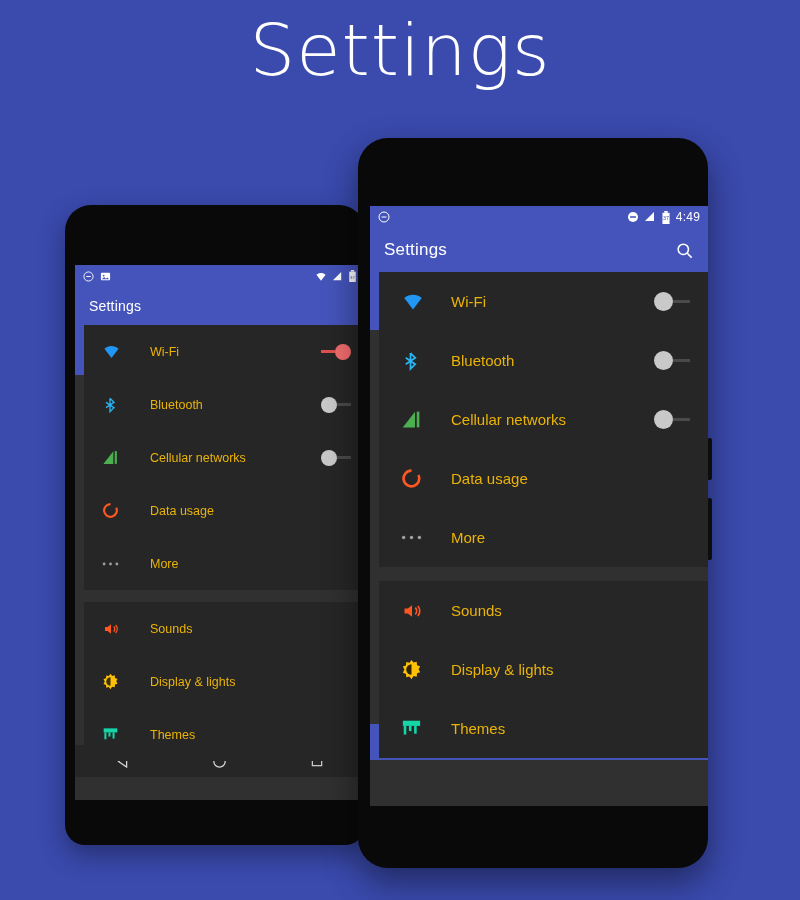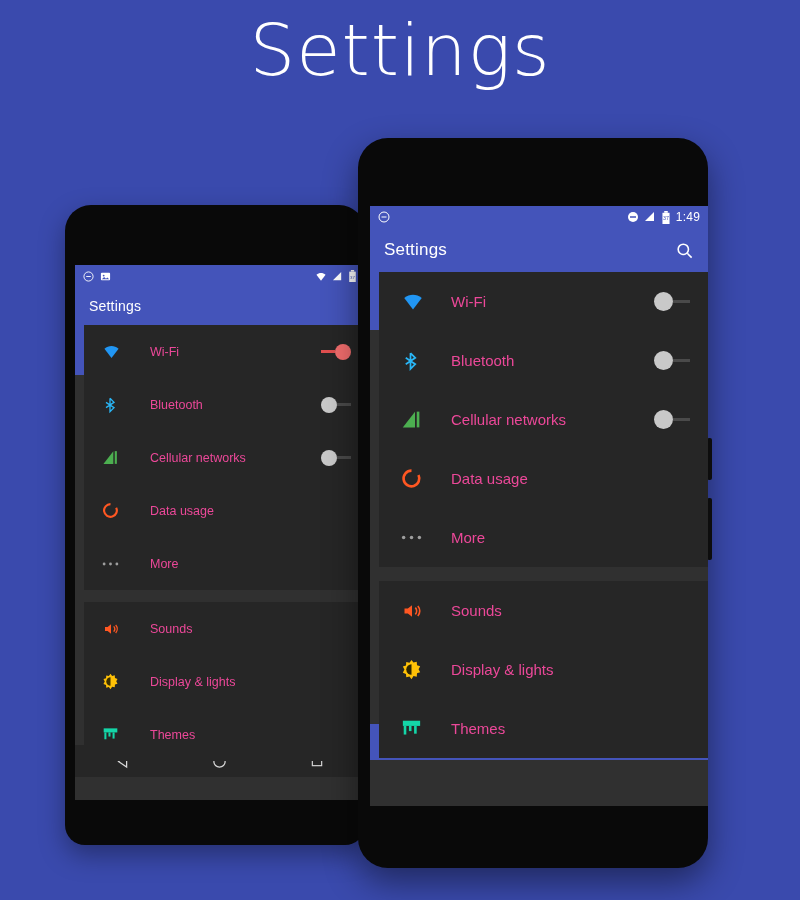--- a/index.html
+++ b/index.html
@@ -70,21 +70,21 @@
 
   .card{background:#262626;margin-left:9px;position:relative;}
   .front .card{margin-bottom:14px;}
   .back .card{margin-bottom:12px;}
 
   .row{display:flex;align-items:center;box-sizing:border-box;}
   .front .row{height:59px;padding:0 18px 0 22px;}
   .back .row{height:53px;padding:0 14px 0 18px;}
 
   .row .icon{width:34px;display:flex;justify-content:flex-start;align-items:center;}
-  .row .label{color:#ec4899;flex:1;}
+  .row .label{color:#eab308;flex:1;}
   .front .row .label{font-size:15px;padding-left:16px;}
   .back .row .label{font-size:12.5px;padding-left:14px;}
 
   
   .toggle{display:flex;align-items:center;}
   .knob{border-radius:50%;background:#c9c9c9;}
   .front .knob{width:19px;height:19px;}
   .back .knob{width:16px;height:16px;}
   .track{background:#4a4a4a;height:3px;}
   .front .track{width:17px;}
@@ -290,21 +290,21 @@
                 <path d="M2 20h18V2z" fill="#fff"></path>
               </svg>
           </span>
           <span class="ic">
             <svg width="10" height="13" viewBox="0 0 14 22">
                 <rect x="4" y="0" width="6" height="3" fill="#fff"></rect>
                 <rect x="1" y="3" width="12" height="19" fill="#fff"></rect>
                 <text x="7" y="16" font-size="9" fill="#4454ba" text-anchor="middle" font-family="Liberation Sans">37</text>
               </svg>
           </span>
-          <span class="sb-clock">1:49</span>
+          <span class="sb-clock">4:49</span>
         </div>
       </div>
 
       <div class="appbar">
         <div class="title">Settings</div>
         <div class="spacer"></div>
         <span class="ic">
           <svg width="19" height="19" viewBox="0 0 24 24">
               <circle cx="10.5" cy="10.5" r="6.5" fill="none" stroke="#fff" stroke-width="2"></circle>
               <path d="M15.5 15.5L21 21" stroke="#fff" stroke-width="2"></path>

